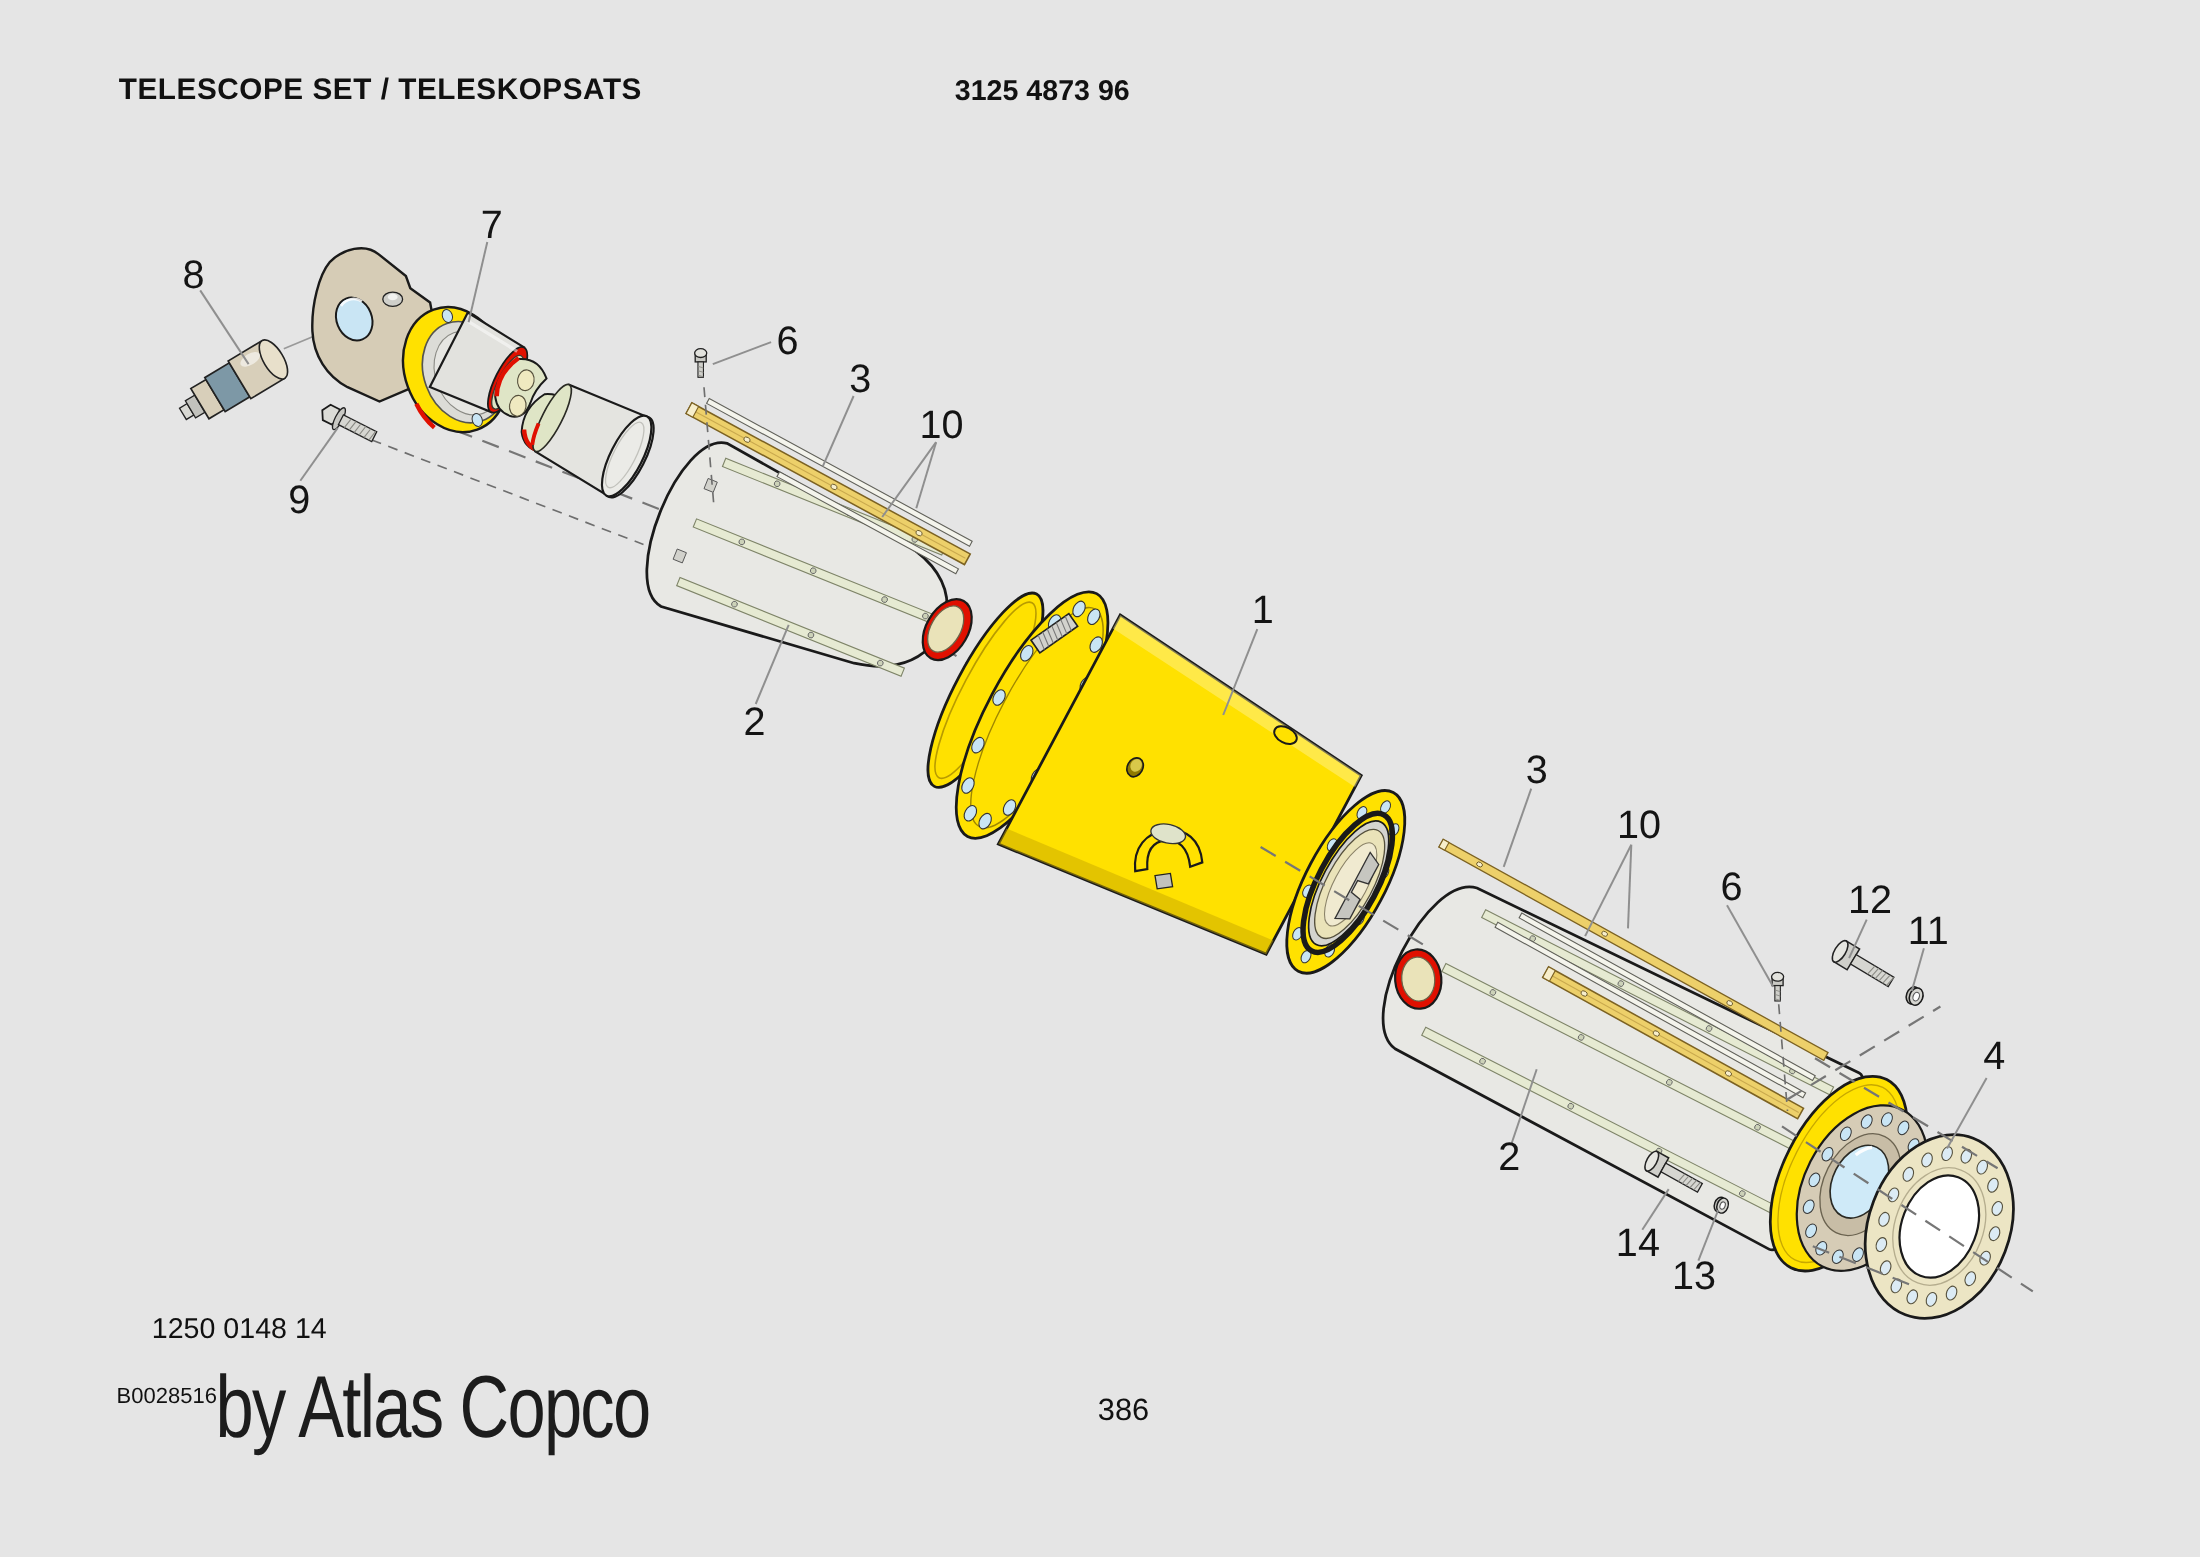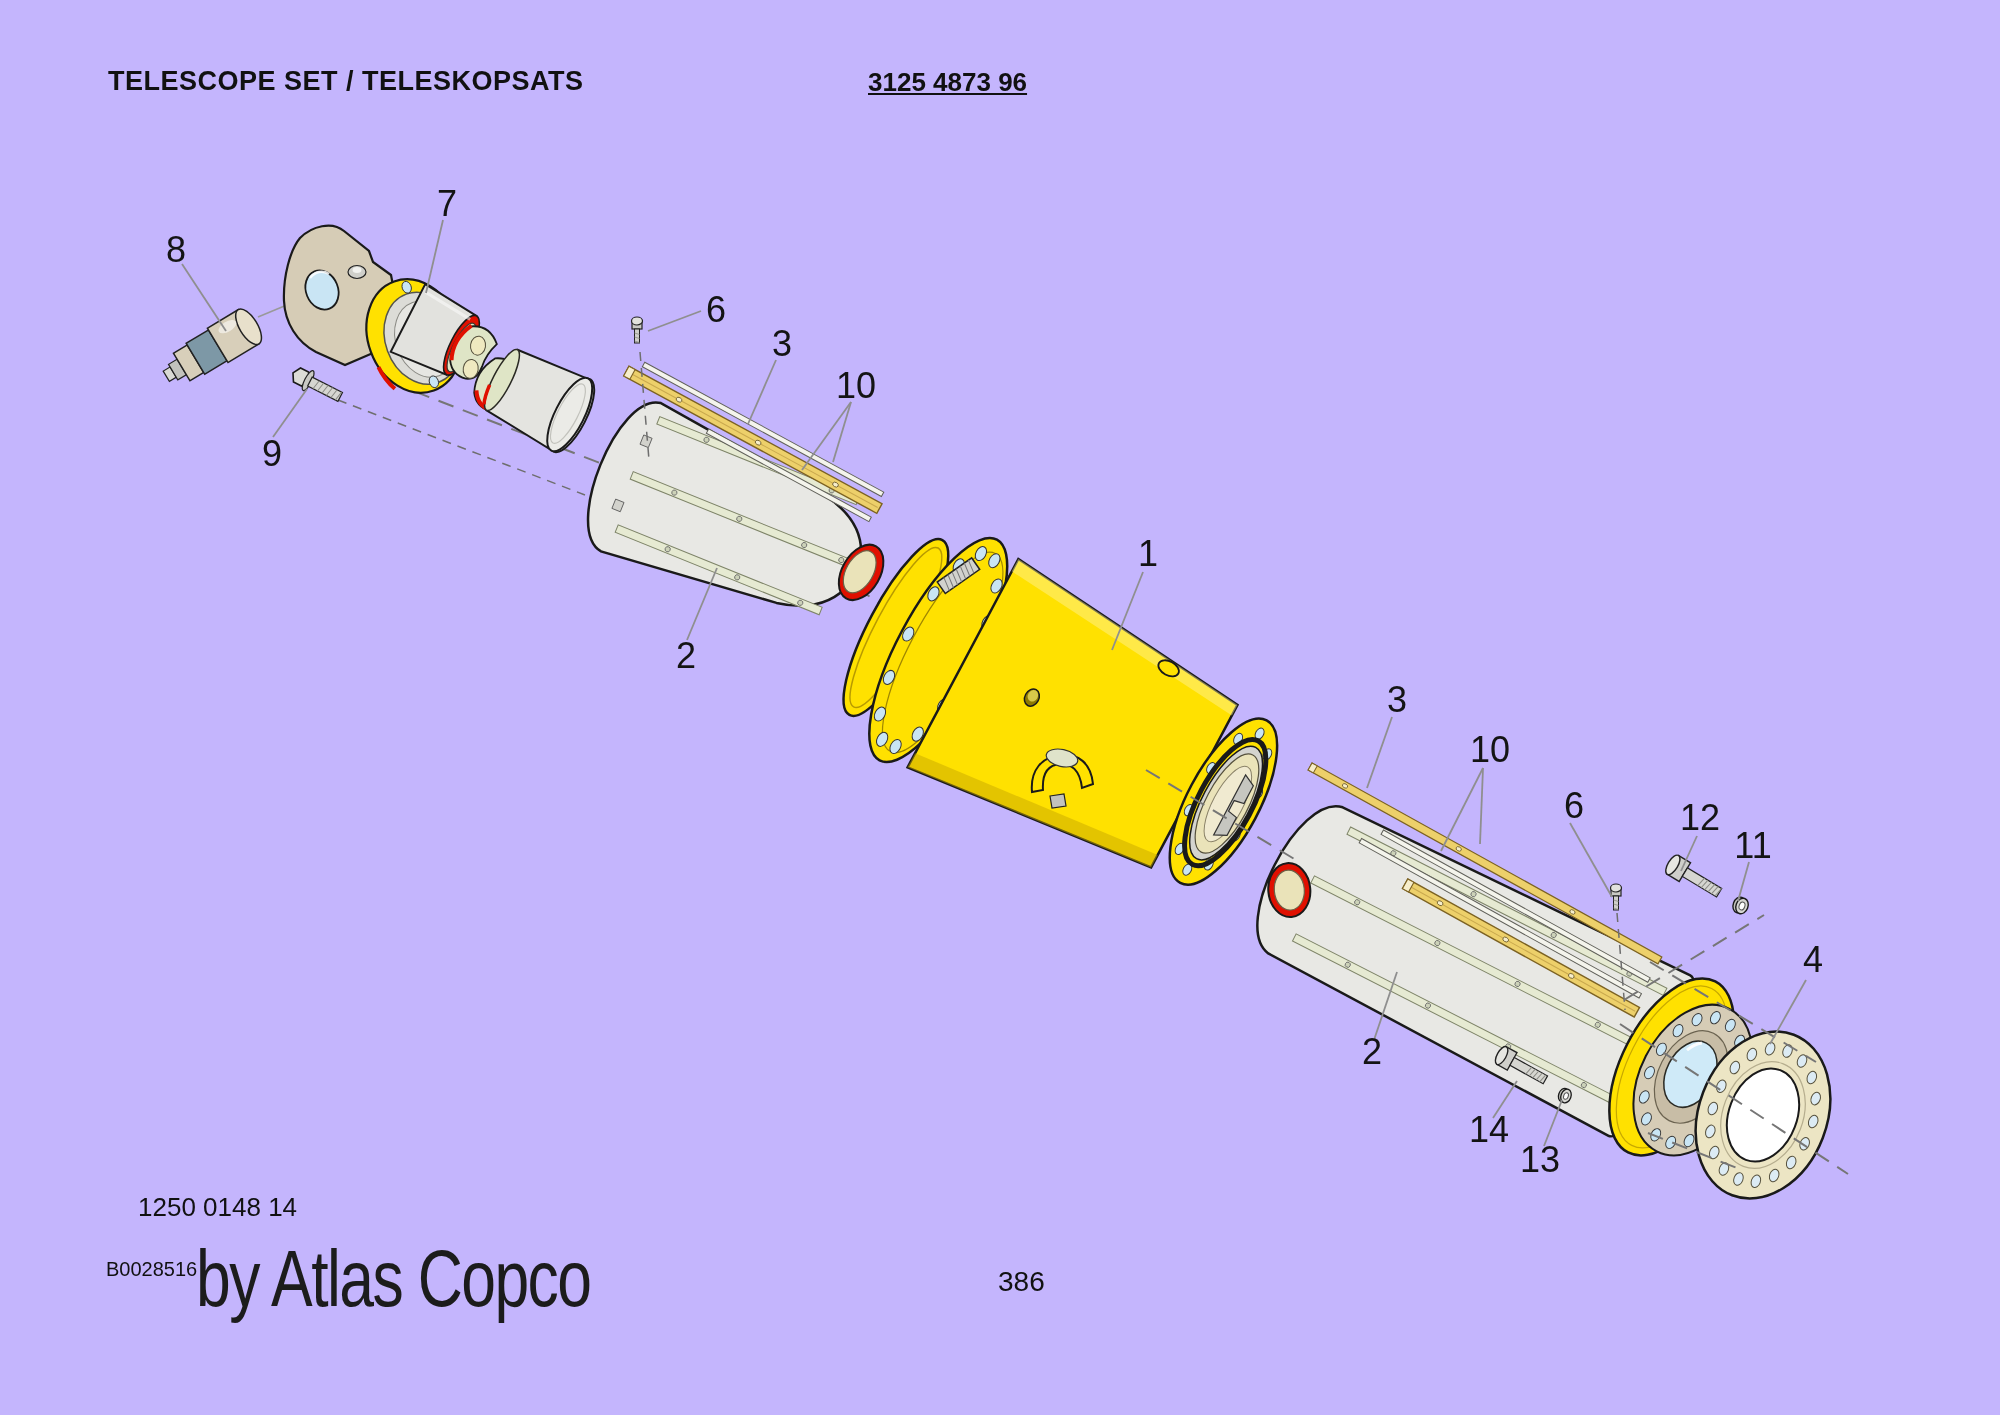--- a/index.html
+++ b/index.html
@@ -1,20 +1,20 @@
 <!DOCTYPE html>
 <html style="--part-yellow: #FFE100; --tube-gray: #E8E8E4; --tan: #D6CCB6; --seal-red: #E01000; --hole-blue: #C9E5F4; --bore-blue: #CFEAF8; --cream: #ECE5C4; --bore-cream: #EAE3B9; --strip-gold: #EDD06A; --rail-green: #E6EAD2; --coupling-green: #DFE5C6;"><head>
 <meta charset="utf-8">
 <style>
   html,body{margin:0;padding:0;background:#fff;}
-  .page{position:relative;width:2000px;height:1415px;background:#c4b5fd;overflow:hidden;
+  .page{position:relative;width:2000px;height:1415px;background:#e5e5e5;overflow:hidden;
         font-family:"Liberation Sans",sans-serif;color:#111;}
   .abs{position:absolute;white-space:nowrap;}
   .title{left:108px;top:66px;font-size:27px;font-weight:bold;letter-spacing:.5px;}
-  .partnum{left:868px;top:67px;font-size:26px;font-weight:bold;text-decoration:underline;}
+  .partnum{left:868px;top:67px;font-size:26px;font-weight:bold;}
   .f-num{left:138px;top:1192px;font-size:26px;}
   .f-ref{left:106px;top:1258px;font-size:20px;}
   .f-brand{left:196px;top:1233px;font-size:80px;letter-spacing:-2px;
            transform:scaleX(.78);transform-origin:left top;font-weight:400;color:#1c1c1c;}
   .f-page{left:962px;top:1266px;font-size:28px;margin-left:36px;}
   svg{position:absolute;left:0;top:0;}
   svg text{font-family:"Liberation Sans",sans-serif;font-size:36px;fill:#141414;text-anchor:middle;}
   .ld{stroke:#8f8f8f;stroke-width:1.8;fill:none;}
   .dash{stroke:#767676;stroke-width:2;fill:none;stroke-dasharray:16 10;}
   .sdash{stroke:#6e6e6e;stroke-width:1.5;fill:none;stroke-dasharray:9 7;}

